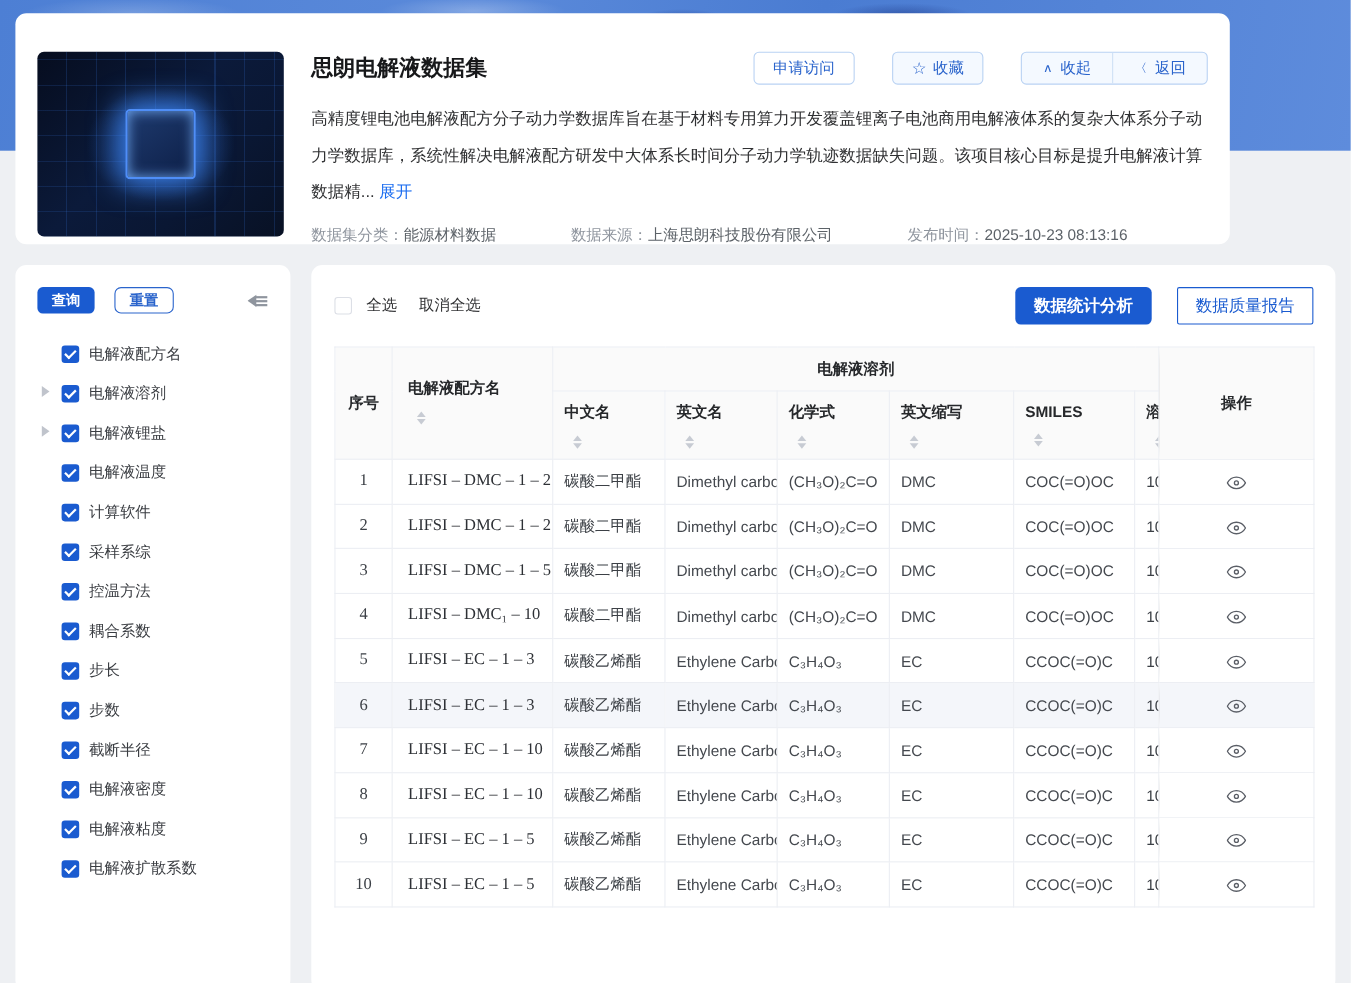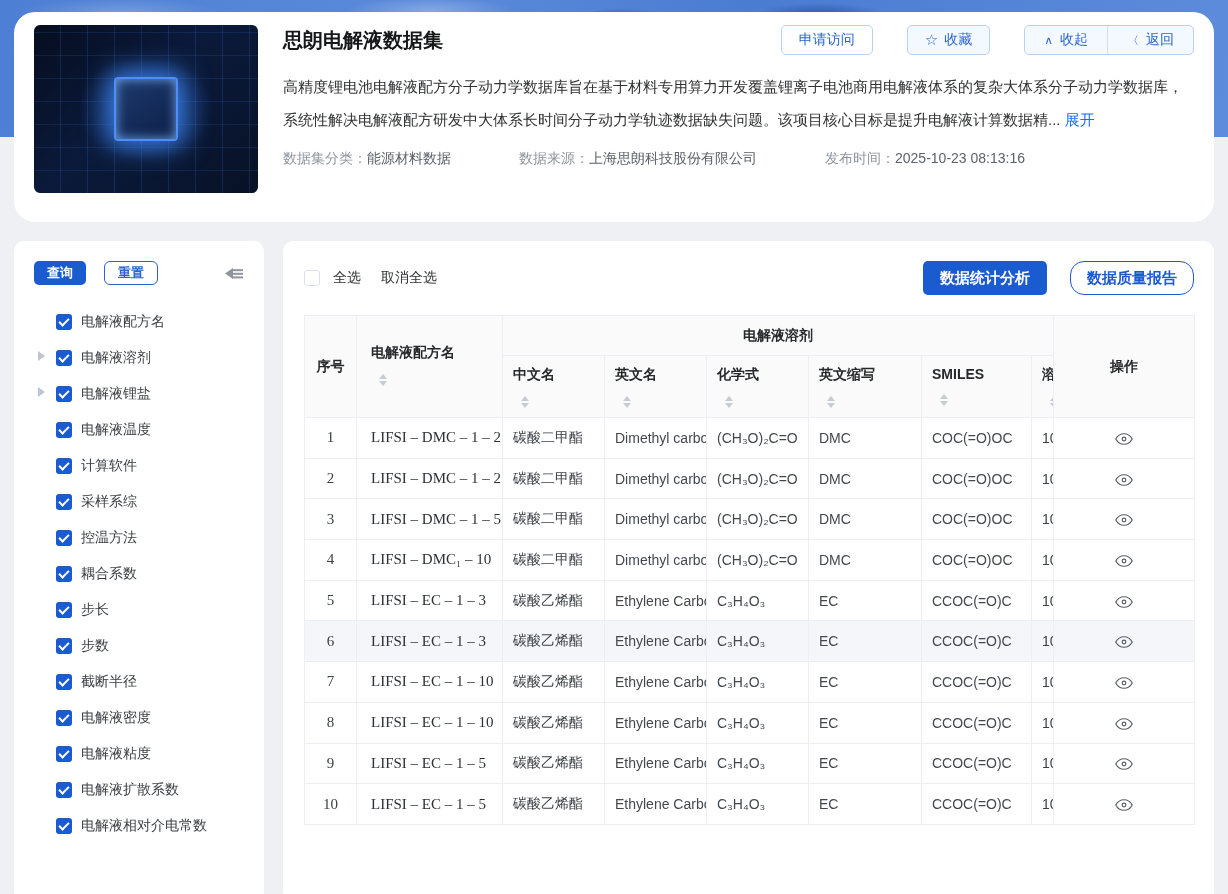--- a/index.html
+++ b/index.html
@@ -18,21 +18,21 @@
     content:""; position:absolute; inset:0;
     background:
       radial-gradient(60px 14px at 620px 18px, rgba(20,40,120,.45), transparent 70%),
       radial-gradient(90px 16px at 820px 14px, rgba(16,35,110,.4), transparent 70%),
       radial-gradient(70px 12px at 980px 20px, rgba(18,38,115,.45), transparent 70%),
       radial-gradient(120px 18px at 430px 10px, rgba(255,255,255,.25), transparent 70%),
       radial-gradient(140px 20px at 120px 12px, rgba(255,255,255,.2), transparent 70%);
   }
   .card { background:#fff; border-radius:10px; position:absolute; }
   
-  .header-card { left:14px; top:12px; width:1200px; height:210px; padding:13px 20px; display:flex;border-radius:21px; }
+  .header-card { left:14px; top:12px; width:1104px; height:210px; padding:35px 20px; display:flex; }
   .thumb {
     width:224px; height:168px; border-radius:6px; flex:0 0 auto; position:relative; overflow:hidden;
     background:linear-gradient(135deg,#060d1f 0%,#0b1a3a 45%,#0a1733 70%,#081124 100%);
   }
   .thumb::before{ 
     content:""; position:absolute; inset:0;
     background:
       repeating-linear-gradient(90deg, transparent 0 26px, rgba(60,130,246,.18) 26px 27px),
       repeating-linear-gradient(0deg, transparent 0 22px, rgba(60,130,246,.15) 22px 23px),
       radial-gradient(90px 70px at 50% 50%, rgba(59,130,246,.5), transparent 75%);
@@ -92,22 +92,22 @@
   
   .main-card { left:283px; top:241px; width:931px; height:660px; padding:20px 20px 0 21px; }
   .toolbar { display:flex; align-items:center; height:34px; }
   .toolbar .lbl-link { font-size:14px; color:#303133; margin-left:13px; cursor:pointer; }
   .toolbar .lbl-link + .lbl-link { margin-left:20px; }
   .btn-stats {
     margin-left:auto; background:var(--primary,#1a5bd0); color:#fff; border:none; border-radius:5px;
     height:34px; padding:0 17px; font-size:15px; font-weight:bold; cursor:pointer;
   }
   .btn-quality {
-    margin-left:23px; background:#fff; color:#1a5bd0; border:1px solid #1a5bd0; border-radius:14px;
-    height:34px; padding:0 16px; font-size:15px; font-weight:bold; cursor:pointer;
+    margin-left:23px; background:#fff; color:#1a5bd0; border:1px solid #1a5bd0; border-radius:2px;
+    height:34px; padding:0 16px; font-size:15px; font-weight:normal; cursor:pointer;
   }
   
   .tbl-wrap { margin-top:20px; width:890px; }
   table { border-collapse:collapse; table-layout:fixed; width:890px; font-size:14px; }
   th,td { border:1px solid #eceef3; overflow:hidden; white-space:nowrap; }
   thead th { background:#fafafa; color:#26282b; font-weight:bold; text-align:left; }
   th.group-h { text-align:center; height:40px; font-size:14px; }
   th.rowspan-h { padding-left:14px; }
   th.center-h { text-align:center; }
   th.sub-h { height:62px; padding:10px 0 0 10px; vertical-align:top; }
@@ -241,24 +241,20 @@
         <span class="lbl">电解液密度</span>
       </div>
       <div class="side-item">
         <span class="cbx"></span>
         <span class="lbl">电解液粘度</span>
       </div>
       <div class="side-item">
         <span class="cbx"></span>
         <span class="lbl">电解液扩散系数</span>
       </div>
-      <div class="side-item">
-        <span class="cbx"></span>
-        <span class="lbl">电解液相对介电常数</span>
-      </div>
     </div>
 </div>
 
 <div class="card main-card">
   <div class="toolbar">
     <span class="cbx empty"></span>
     <span class="lbl-link">全选</span>
     <span class="lbl-link">取消全选</span>
     <button class="btn-stats">数据统计分析</button>
     <button class="btn-quality">数据质量报告</button>

